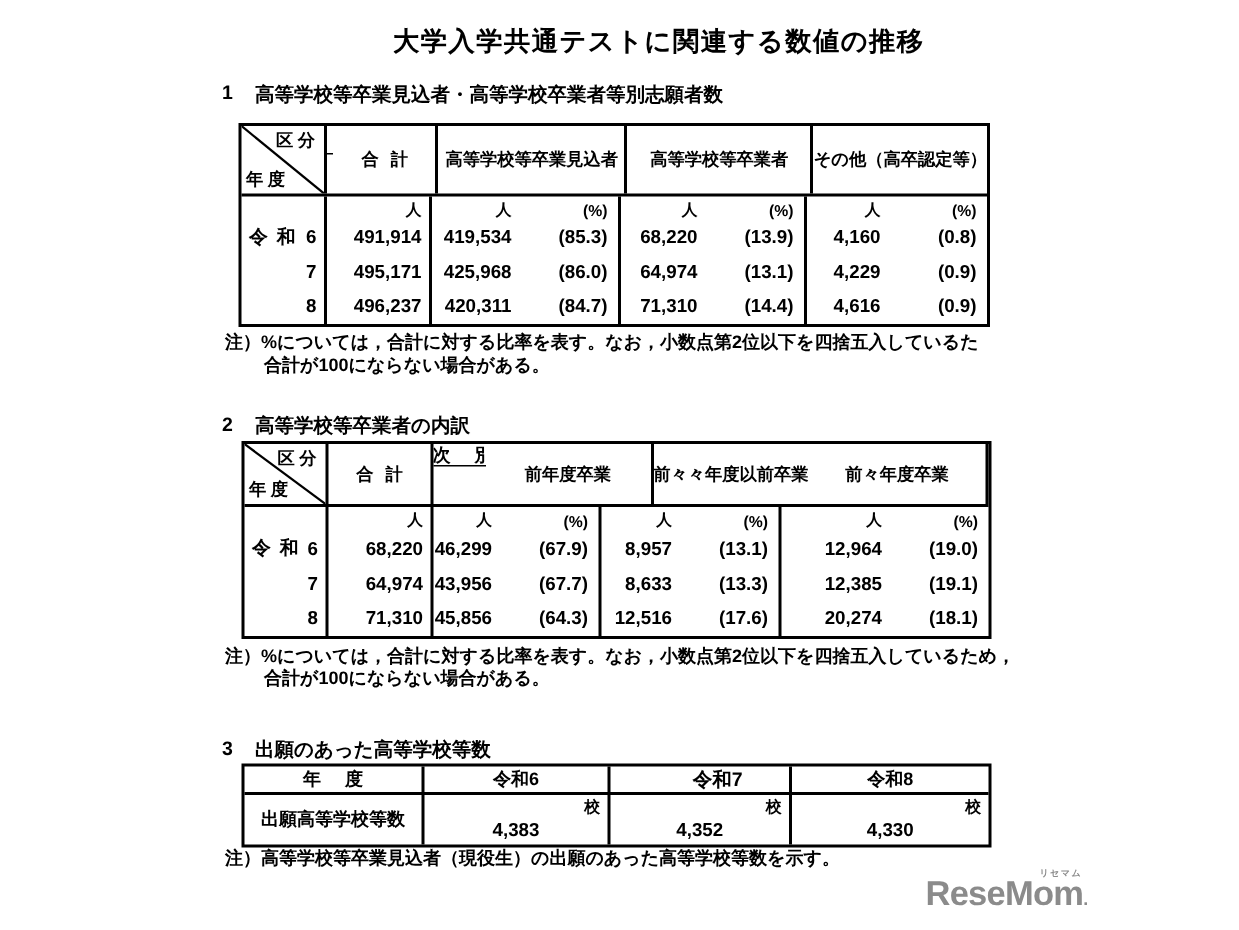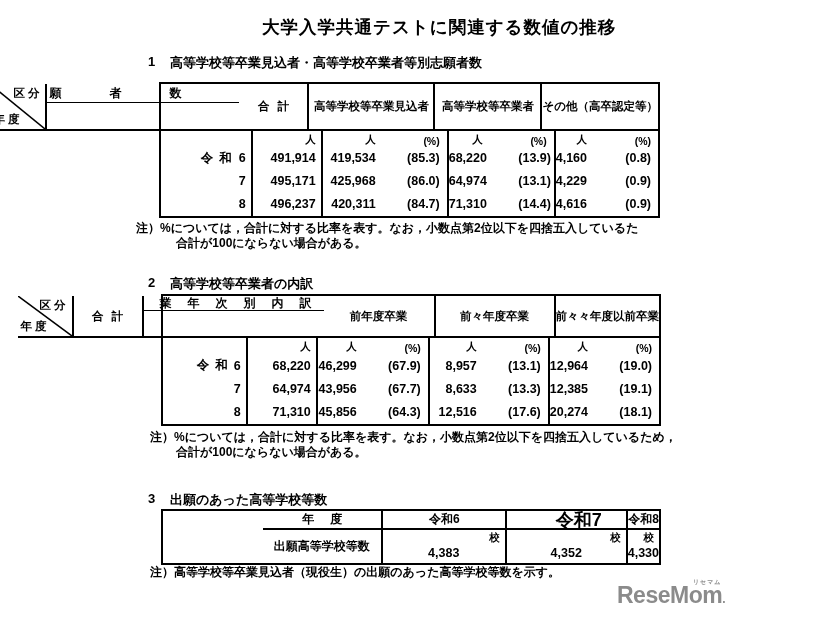--- a/index.html
+++ b/index.html
@@ -8,21 +8,21 @@
     font-family:"Liberation Sans","DejaVu Sans",sans-serif;
     color:#000;font-weight:bold;overflow:hidden;
   }
   .abs{position:absolute;}
   
   .title{left:262px;top:15px;font-size:17.5px;letter-spacing:1px;}
   
   .sec-h{left:148px;font-size:13px;display:flex;}
   .sec-h .no{width:22px;}
   
-  .tbl{border:2px solid #000;background:#fff;display:flex;flex-direction:column;box-sizing:border-box;align-items:flex-end;}
+  .tbl{border:2px solid #000;background:#fff;display:flex;flex-direction:column;box-sizing:border-box;}
   .t1{left:159px;top:82px;width:501px;height:136px;}
   .t2{left:161px;top:294px;width:500px;height:132px;}
   .t3{left:161px;top:509px;width:500px;height:56px;}
   .hdr{display:flex;border-bottom:2px solid #000;}
   .t1 .hdr{height:45px;}
   .t2 .hdr{height:40px;}
   .corner{position:relative;border-right:2px solid #000;box-sizing:border-box;flex:none;}
   .corner svg{position:absolute;left:0;top:0;width:100%;height:100%;}
   .c-top{position:absolute;top:2px;right:3px;font-size:11.5px;letter-spacing:3px;}
   .c-bot{position:absolute;bottom:2px;left:3px;font-size:11.5px;letter-spacing:3px;}
@@ -34,21 +34,21 @@
   .sp-in2{display:inline-block;letter-spacing:16px;margin-right:-16px;transform:translateX(-12px);white-space:nowrap;}
   .subs{flex:1;display:flex;}
   .cell{display:flex;align-items:center;justify-content:center;font-size:11.5px;box-sizing:border-box;white-space:nowrap;overflow:hidden;}
   .brr{border-right:2px solid #000;}
   .ls8{letter-spacing:8px;text-indent:8px;}
   .total-tall{flex:none;}
   
   .t1-y{width:57px;flex:none;}
   .t1-t{width:70px;flex:none;}
   .t1-g1{width:126px;flex:none;}
-  .t1-g2{width:107px;flex:none;}
+  .t1-g2{width:124px;flex:none;}
   .gfill{flex:1;}
   
   .t2-y{width:56px;flex:none;}
   .t2-t{width:70px;flex:none;}
   .t2-g1{width:112px;flex:none;}
   .t2-g2{width:120px;flex:none;}
   
   .tbody{flex:1;display:flex;min-height:0;}
   .col{display:flex;flex-direction:column;box-sizing:border-box;padding:1px 0;min-width:0;}
   .uline{height:15px;flex:none;display:flex;align-items:flex-end;}
@@ -182,21 +182,21 @@
           <span class="p">(0.9)</span>
         </div>
       <div class="dline">
           <span class="n">4,616</span>
           <span class="p">(0.9)</span>
         </div>
     </div>
   </div>
 </div>
 
-<div class="abs note" style="left:136px;top:221px;">注）%については，合計に対する比率を表す。なお，小数点第2位以下を四捨五入しているた</div>
+<div class="abs note" style="left:150px;top:221px;">注）%については，合計に対する比率を表す。なお，小数点第2位以下を四捨五入しているた</div>
 <div class="abs note" style="left:176px;top:236px;">合計が100にならない場合がある。</div>
 
 <div class="abs sec-h" style="top:275px;">
   <span class="no">2</span>
   <span>高等学校等卒業者の内訳</span>
 </div>
 
 <div class="abs tbl t2">
   <div class="hdr">
     <div class="corner t2-y">
@@ -206,22 +206,22 @@
       <span class="c-top">区分</span>
       <span class="c-bot">年度</span>
     </div>
     <div class="cell brr ls8 total-tall t2-t">合計</div>
     <div class="hr-right">
       <div class="span-h">
           <span class="sp-in2">卒業年次別内訳</span>
         </div>
       <div class="subs">
         <div class="cell brr t2-g1">前年度卒業</div>
+        <div class="cell gfill">前々々年度以前卒業</div>
         <div class="cell brr t2-g2">前々年度卒業</div>
-        <div class="cell gfill">前々々年度以前卒業</div>
       </div>
     </div>
   </div>
   <div class="tbody">
     <div class="col brr t2-y">
       <div class="uline"></div>
       <div class="dline ycell first">
           <span class="era">令和</span>
           <span>6</span>
         </div>
@@ -302,21 +302,21 @@
 
 <div class="abs sec-h" style="top:491px;">
   <span class="no">3</span>
   <span>出願のあった高等学校等数</span>
 </div>
 
 <div class="abs tbl t3">
   <div class="hrow">
     <div class="cell brr ls16 t3-c1" style="font-size:12px;">年度</div>
     <div class="cell brr t3-c2" style="font-size:12px;">令和6</div>
-    <div class="cell brr t3-c3" style="font-size:18px;padding-left:24px;">令和7</div>
+    <div class="cell brr t3-c3" style="font-size:13px;padding-left:24px;">令和7</div>
     <div class="cell gfill" style="font-size:12px;">令和8</div>
   </div>
   <div class="drow">
     <div class="cell brr rowlab t3-c1">出願高等学校等数</div>
     <div class="vcell brr t3-c2">
       <span class="u">校</span>
       <span>4,383</span>
     </div>
     <div class="vcell brr t3-c3">
       <span class="u">校</span>

